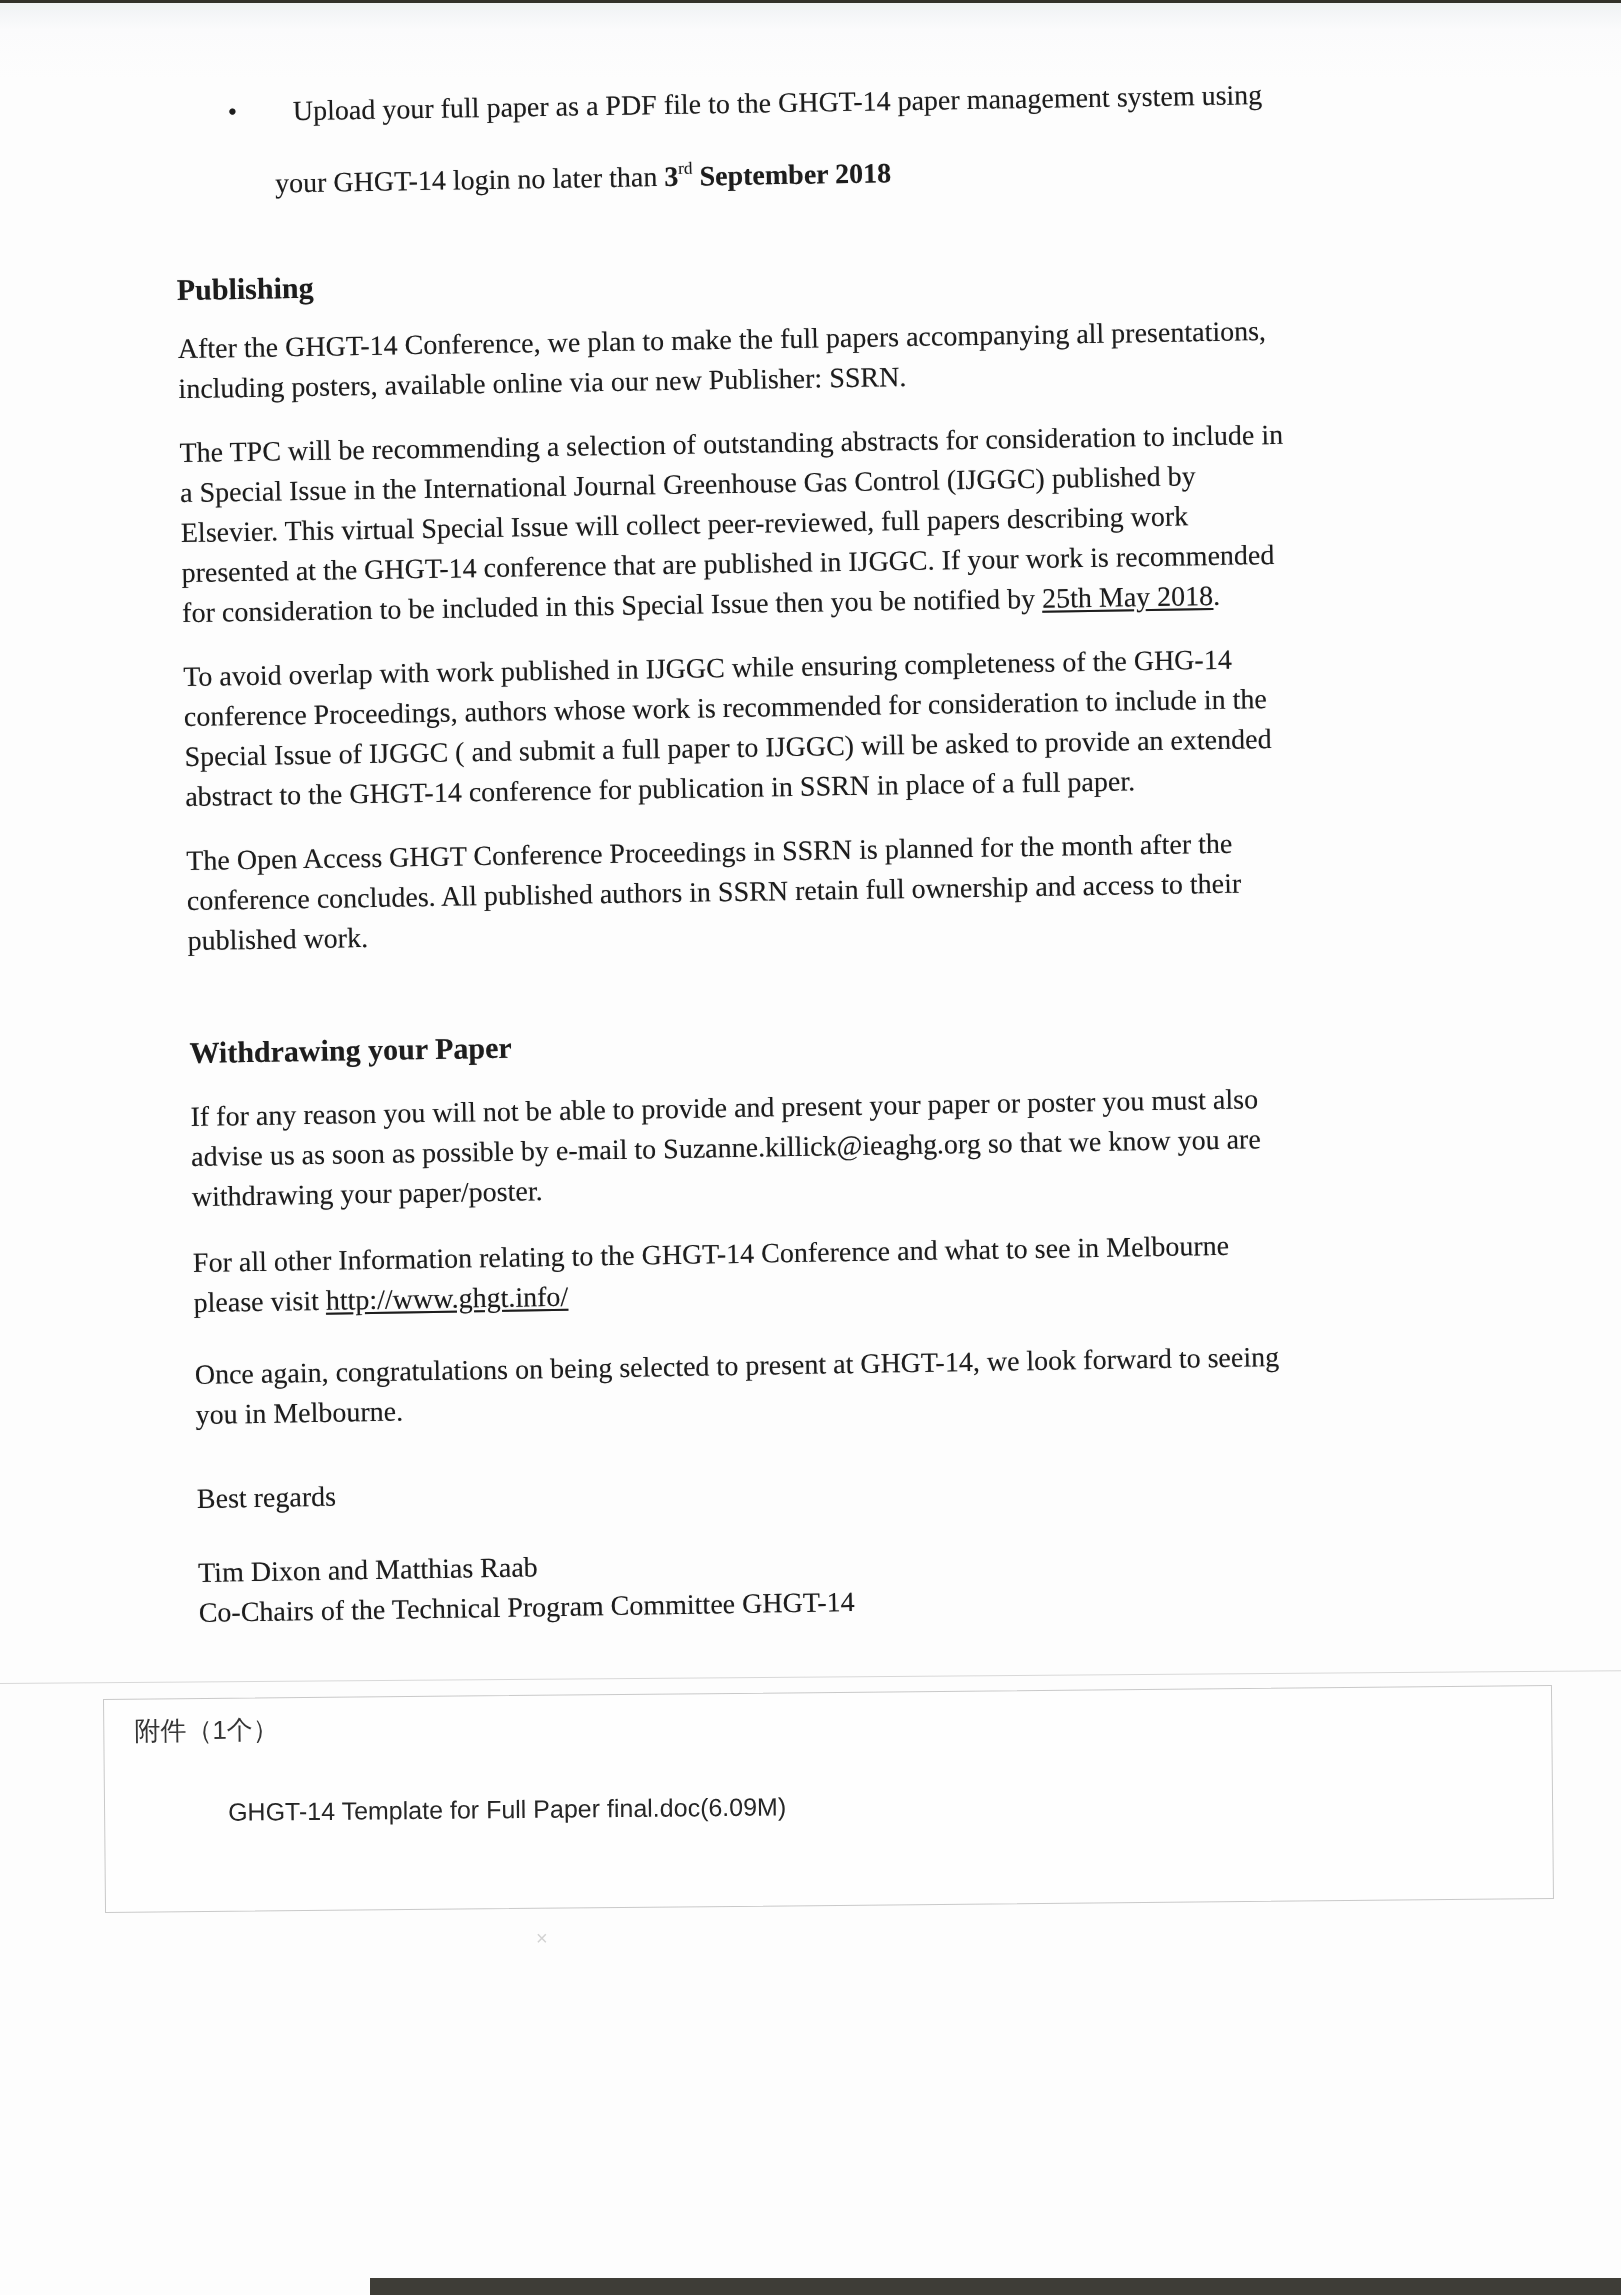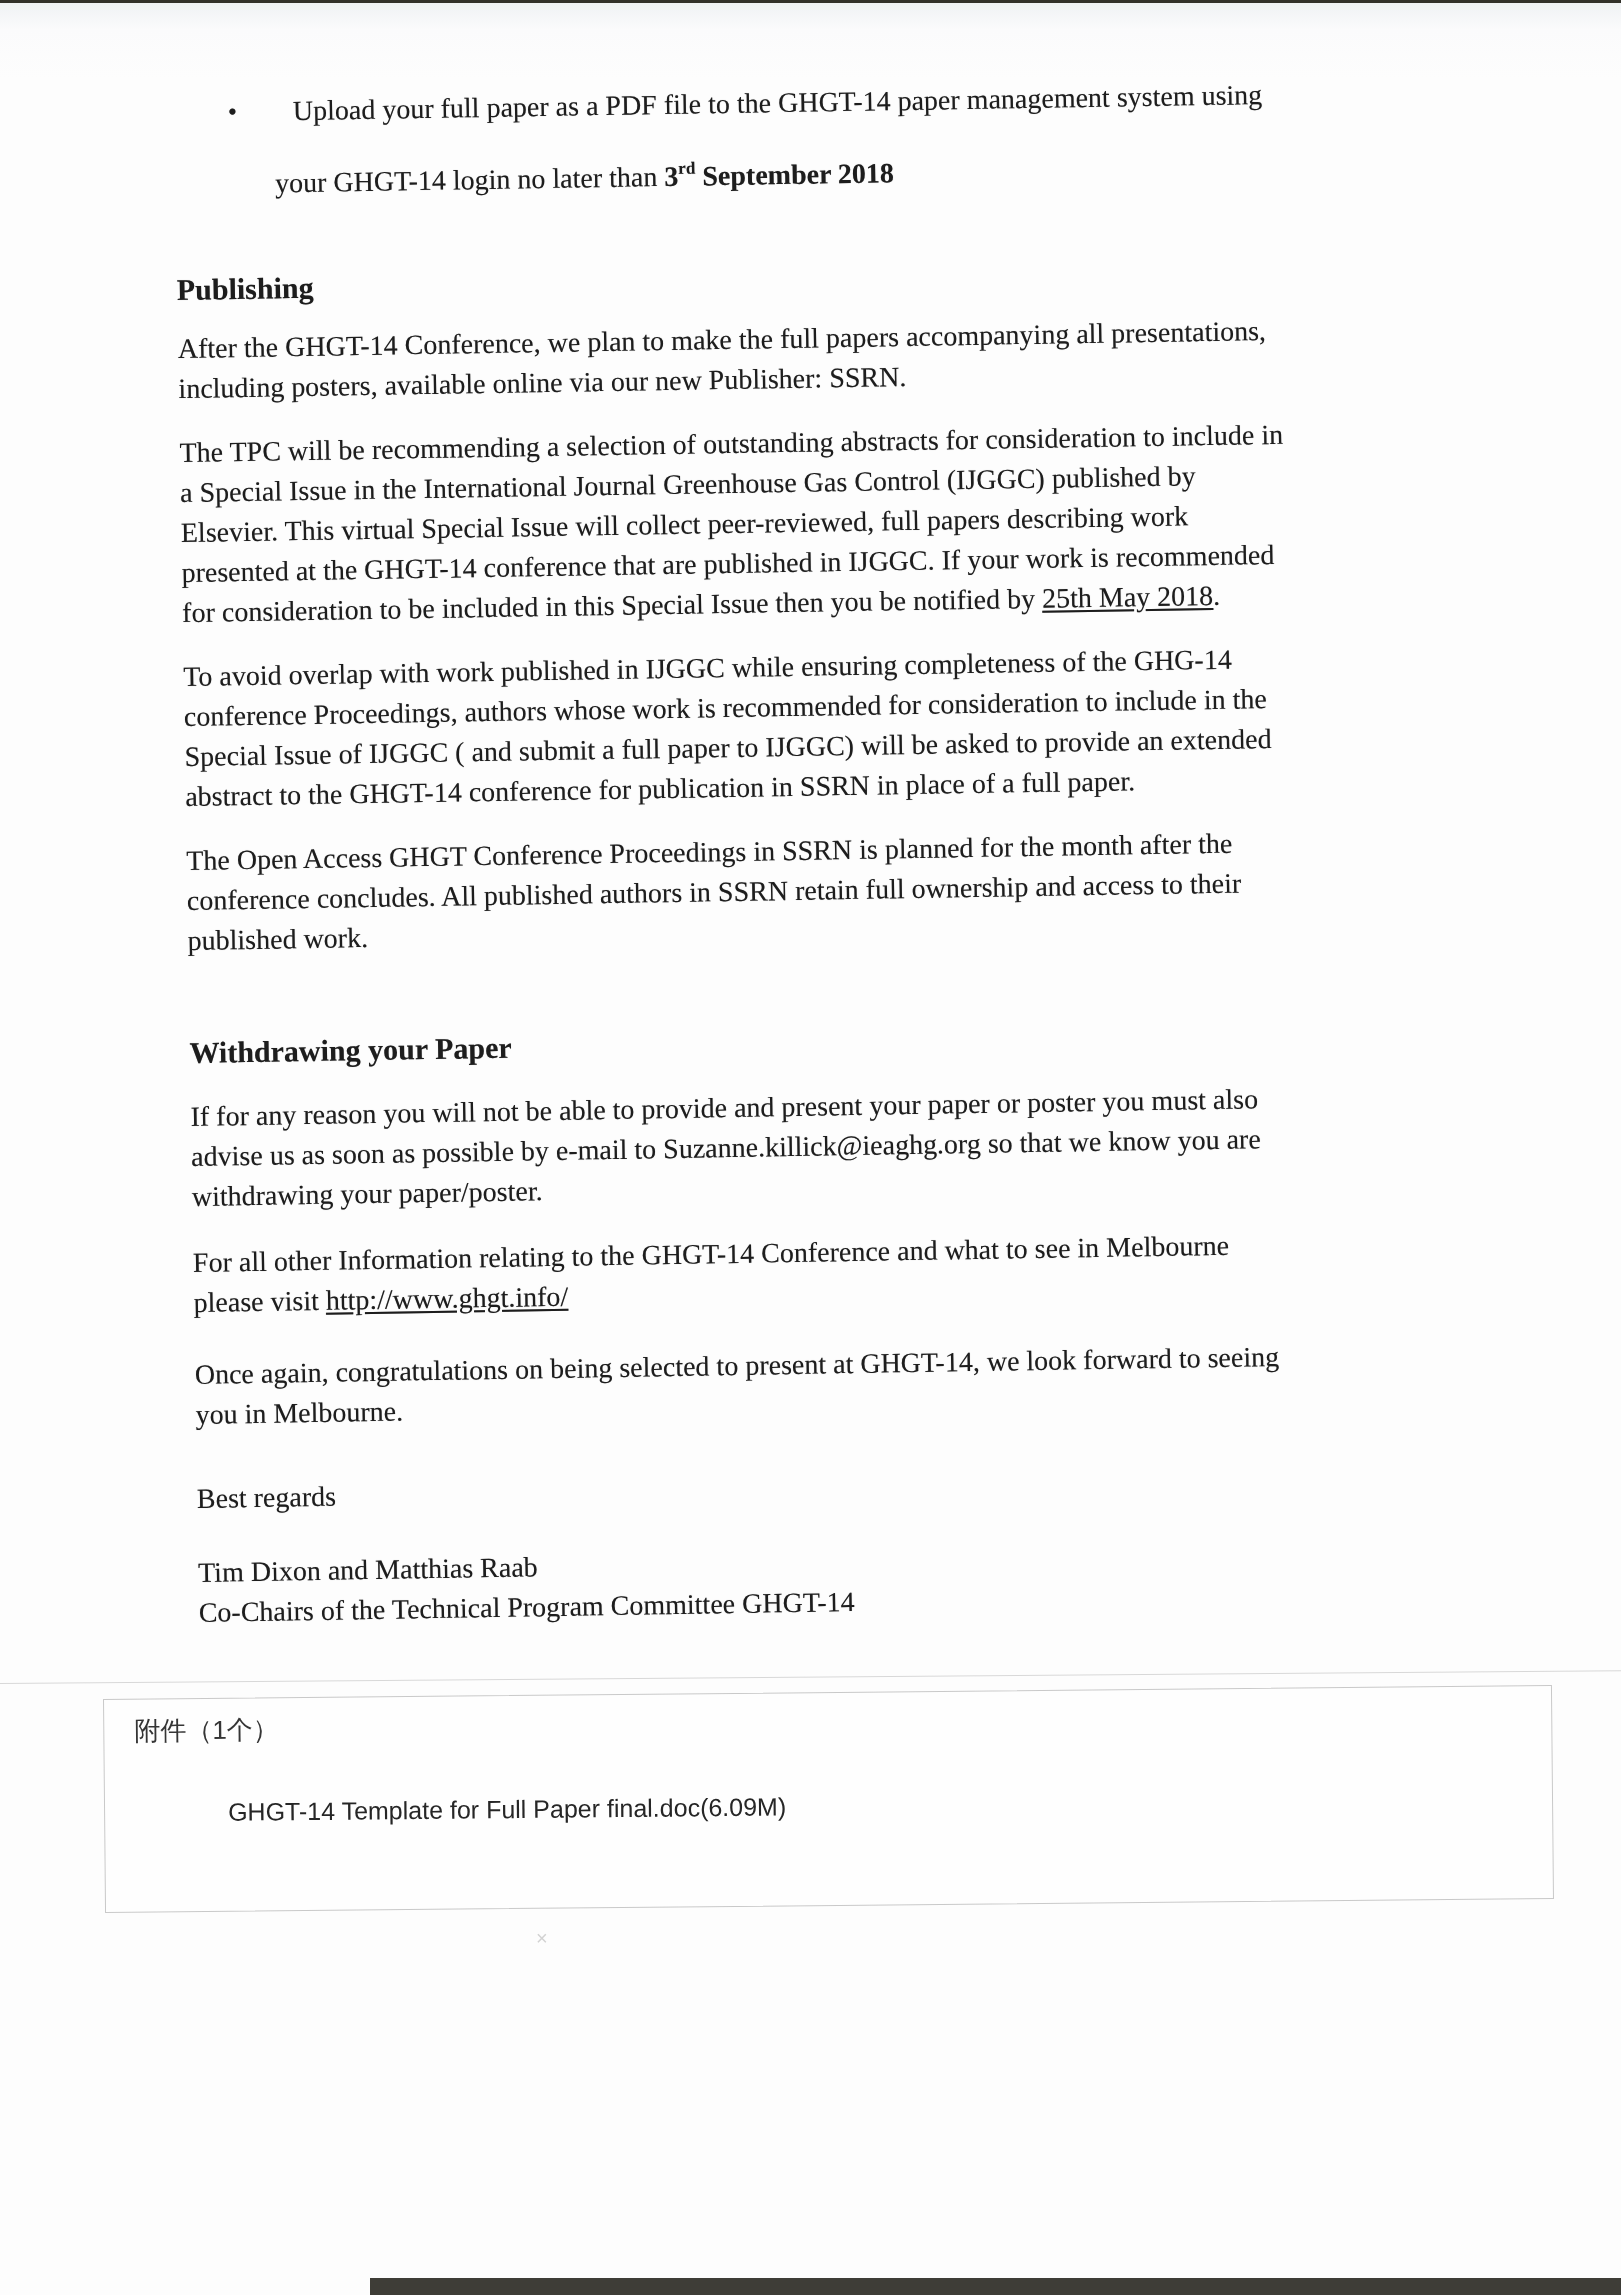--- a/index.html
+++ b/index.html
@@ -33,21 +33,21 @@
     text-shadow: 0 0 0.7px rgba(30,30,30,0.45);
     white-space: nowrap;
   }
   .abs { position: absolute; }
   .bullet-item { left: 226px; top: 84px; display: flex; line-height: 64px; }
   .bullet-dot { width: 46px; font-size: 26px; }
   .bullet-text-line1 { text-indent: 19px; }
   .heading { font-weight: bold; font-size: 30px; }
   .b { font-weight: bold; }
   .u { text-decoration: underline; text-underline-offset: 3.3px; }
-  sup.ord { font-size: 17px; vertical-align: 12px; font-weight: bold; }
+  sup.ord { font-size: 17px; vertical-align: 12px; font-weight: normal; }
   .para { left: 172px; }
   
   .attach-wrap {
     position: absolute; left: 103px; top: 1699px; width: 1449px; height: 214px;
     transform: rotate(-0.55deg);
     transform-origin: 0 0;
   }
   .attach-box {
     position: absolute; inset: 0;
     border: 1.3px solid #c9c9c9;

